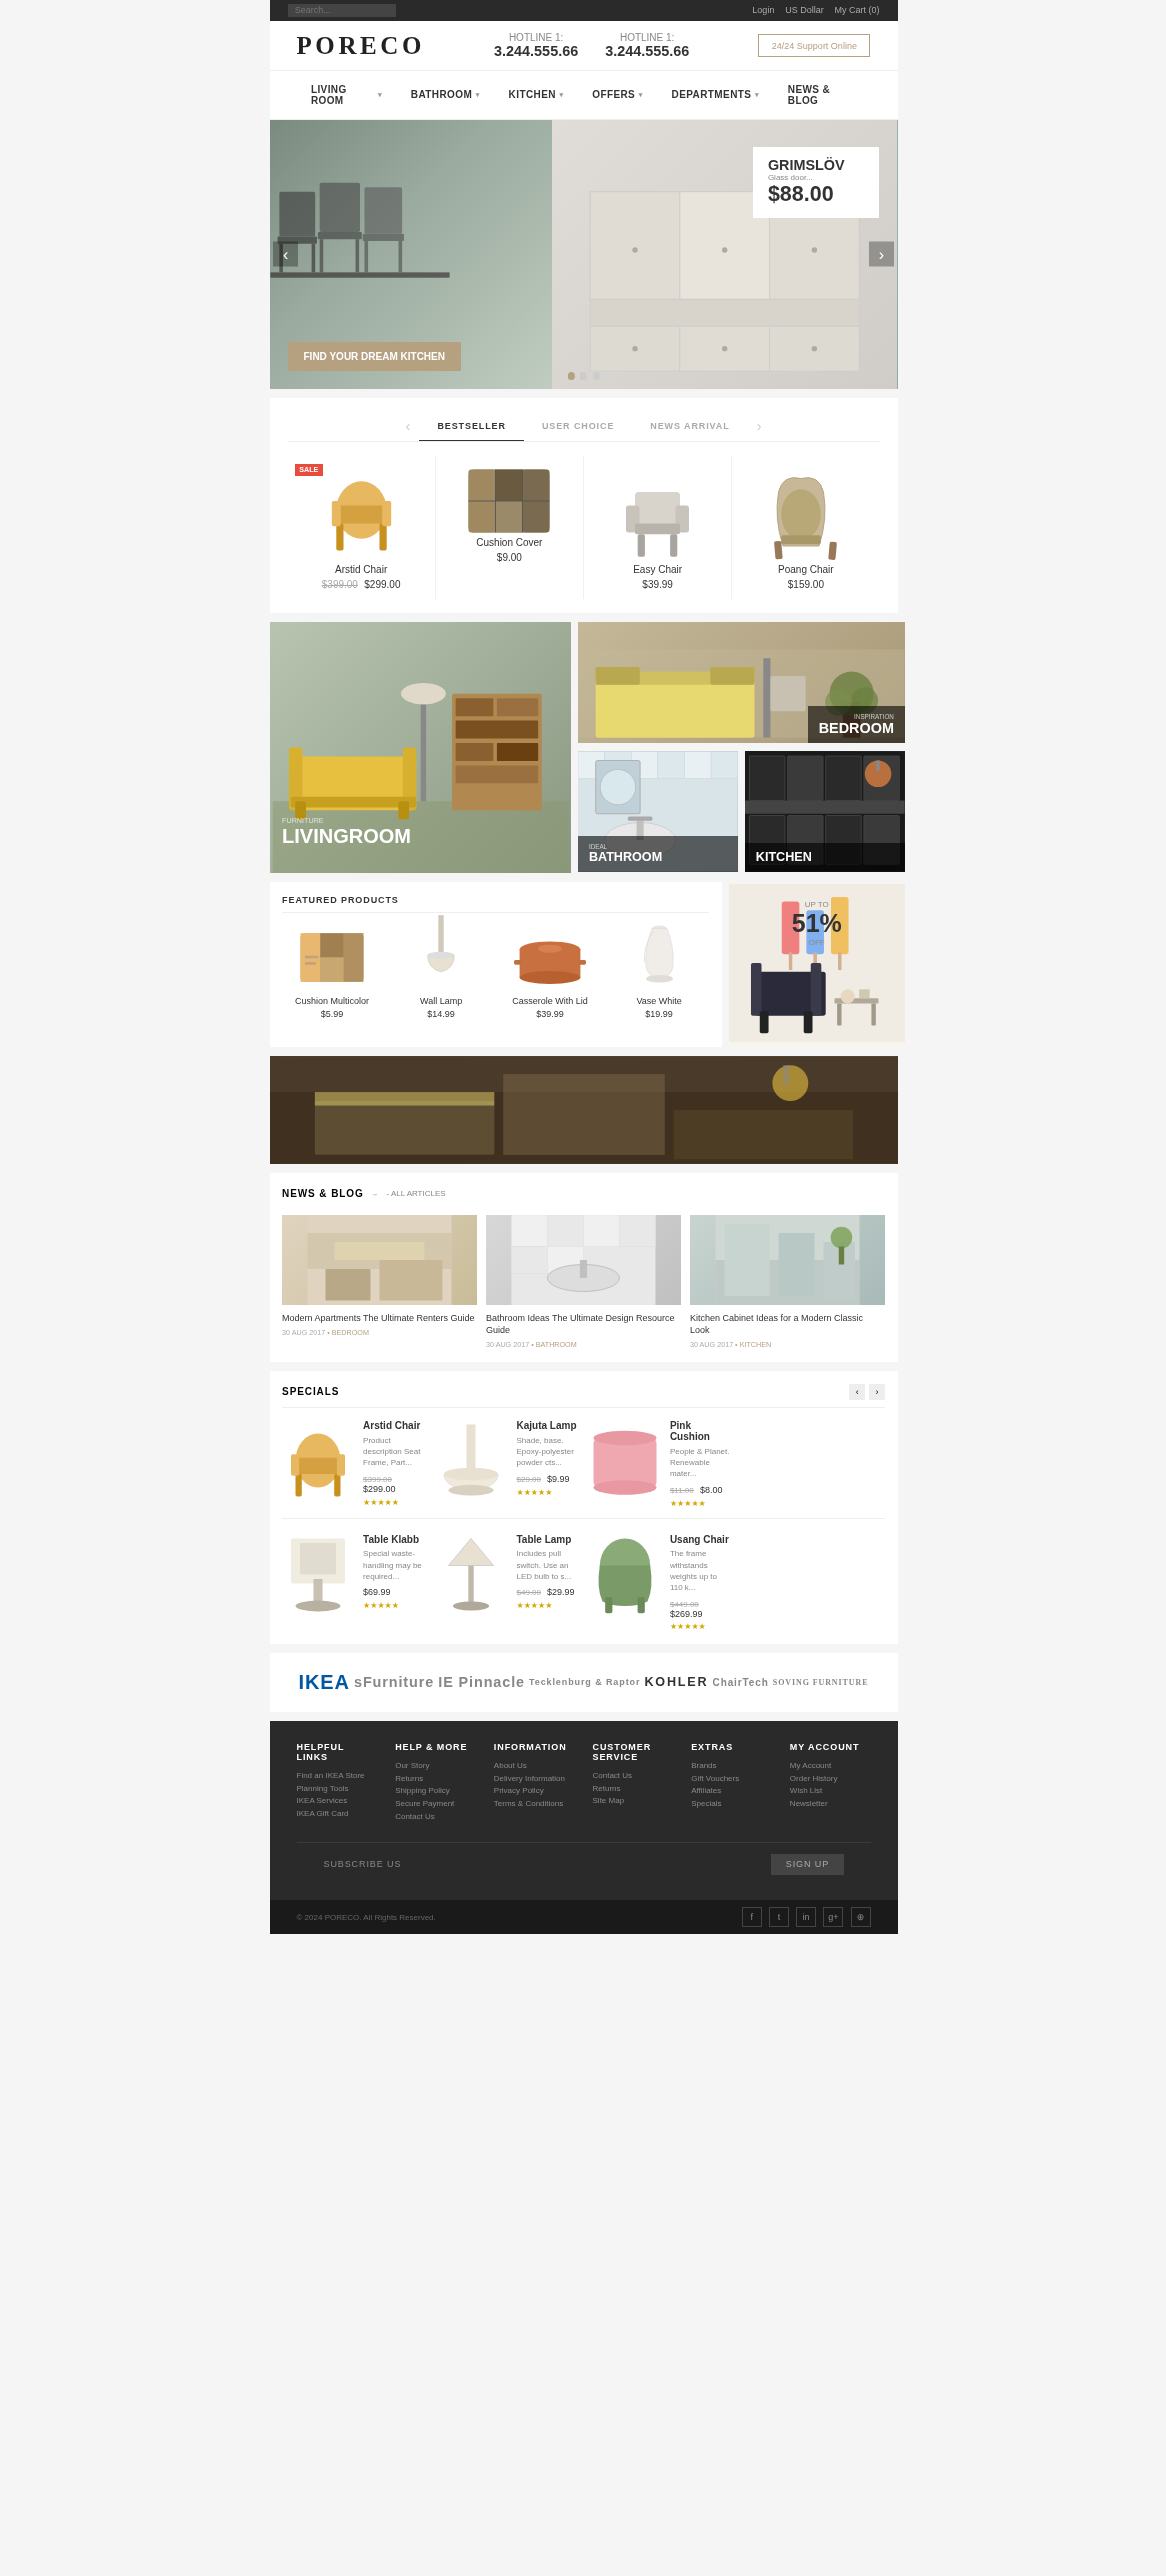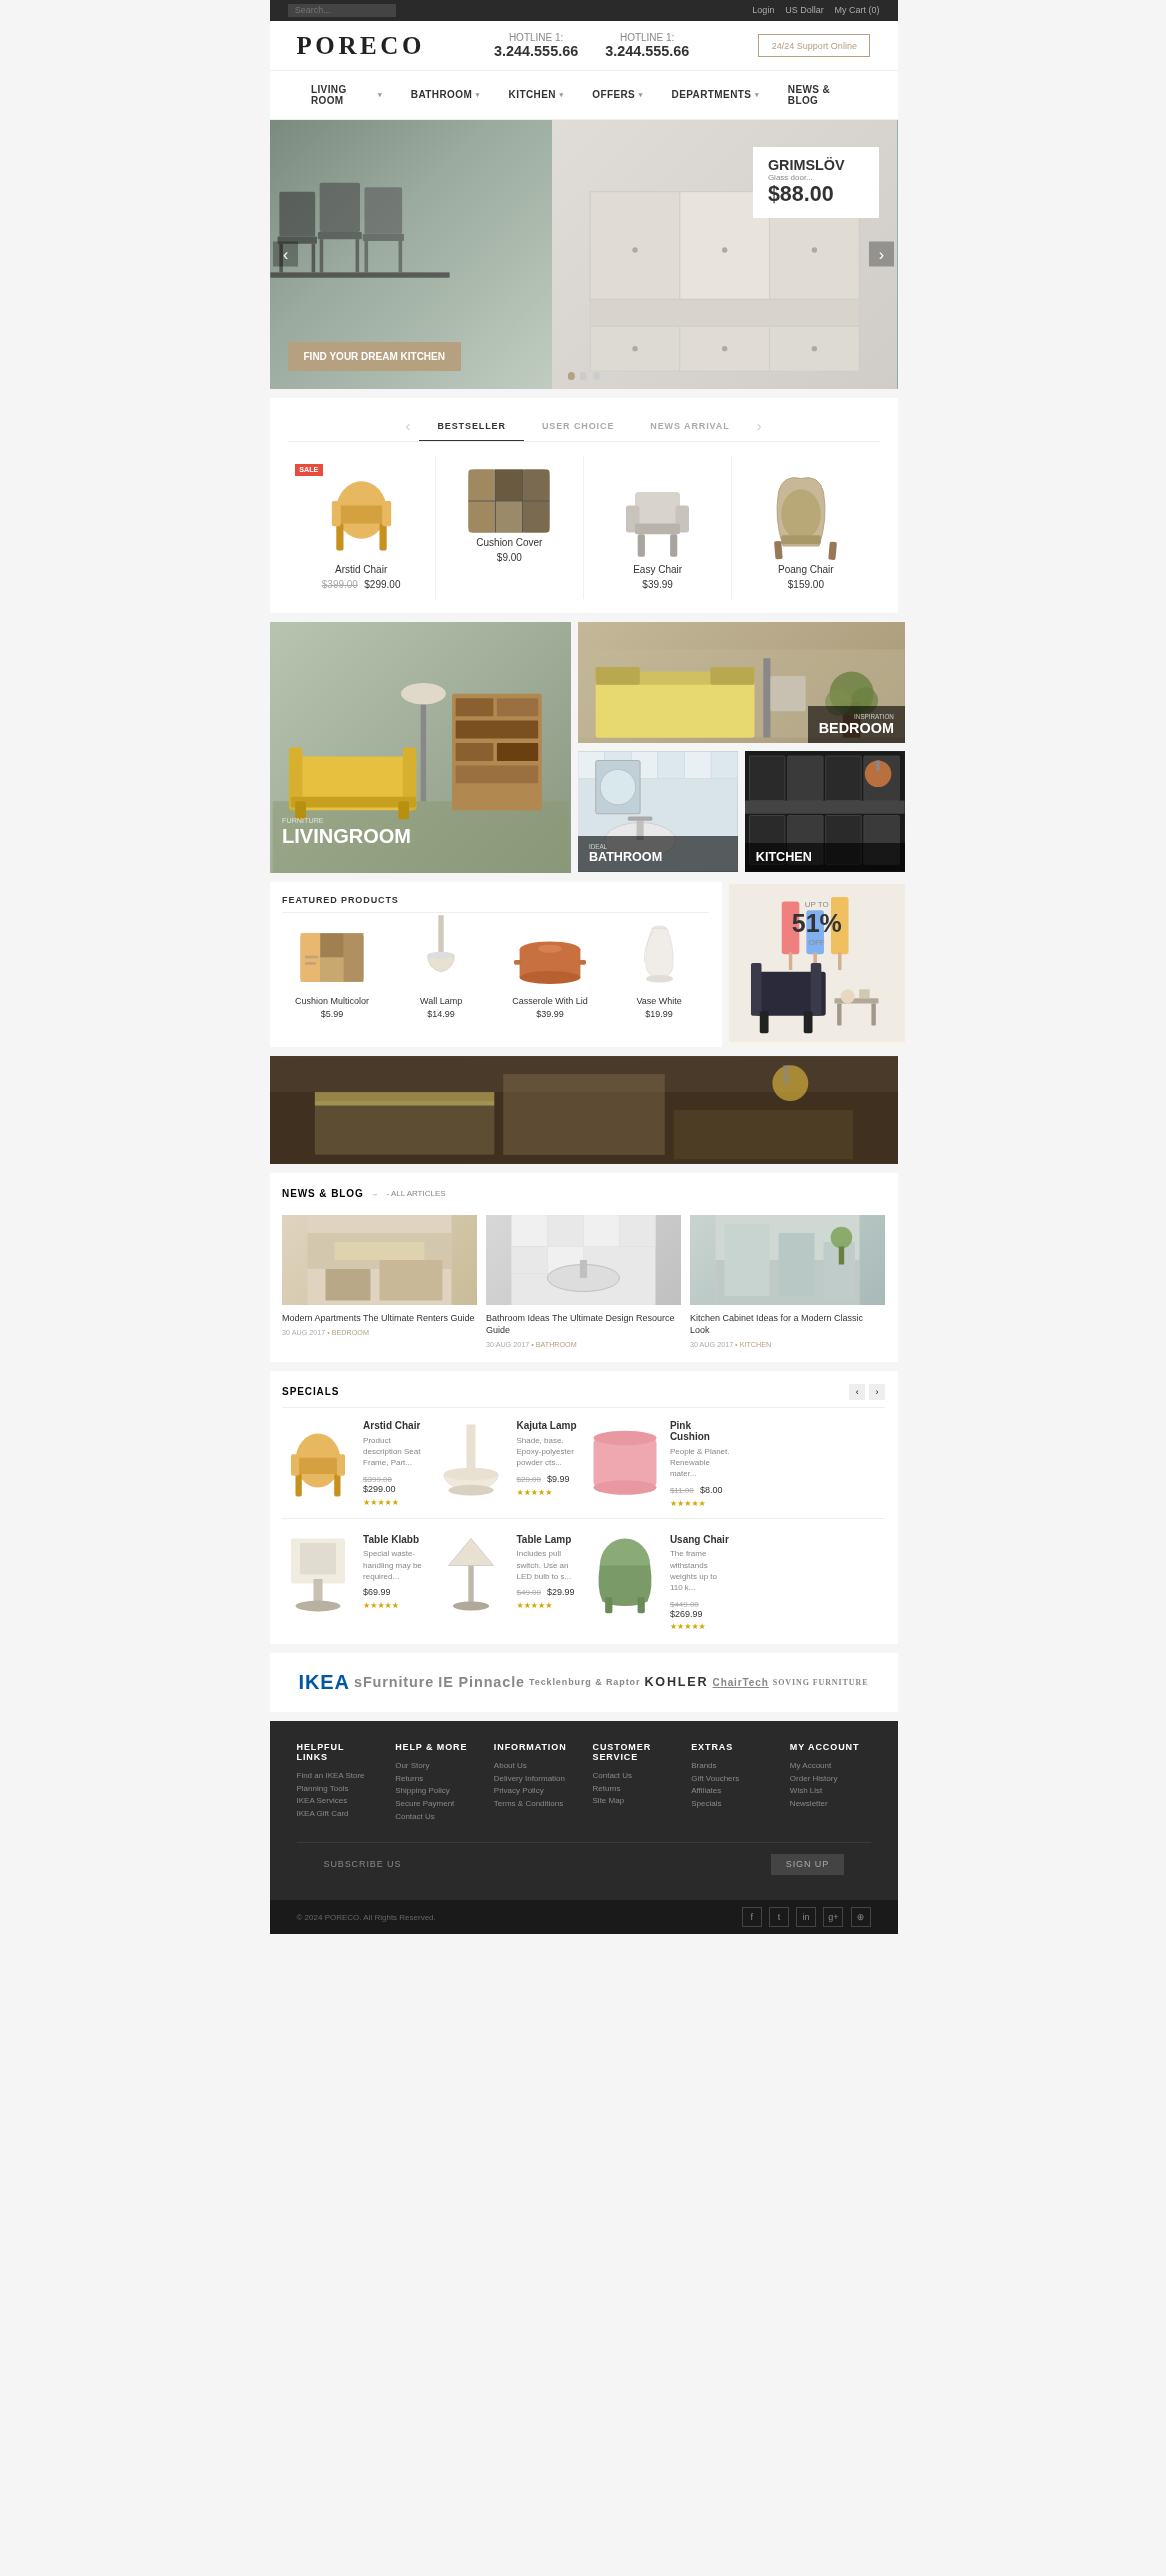--- a/index.html
+++ b/index.html
@@ -745,21 +745,21 @@
       <div style="flex:1;"></div>
     </div>
   </div>
 
   <div class="brands-section">
     <div class="brand-logo ikea">IKEA</div>
     <div class="brand-logo">sFurniture</div>
     <div class="brand-logo">IE Pinnacle</div>
     <div class="brand-logo" style="font-size:9px;">Tecklenburg &amp; Raptor</div>
     <div class="brand-logo kohler">KOHLER</div>
-    <div class="brand-logo" style="font-size:10px;text-decoration:underline;">ChairTech</div>
+    <div class="brand-logo" style="font-size:10px;">ChairTech</div>
     <div class="brand-logo" style="font-size:8px;font-family:Liberation Serif, serif;">SOVING FURNITURE</div>
   </div>
 
   <div class="footer">
     <div class="footer-cols">
       <div class="footer-col">
         <div class="footer-col-title">HELPFUL LINKS</div>
         <a class="footer-link">Find an IKEA Store</a>
         <a class="footer-link">Planning Tools</a>
         <a class="footer-link">IKEA Services</a>

